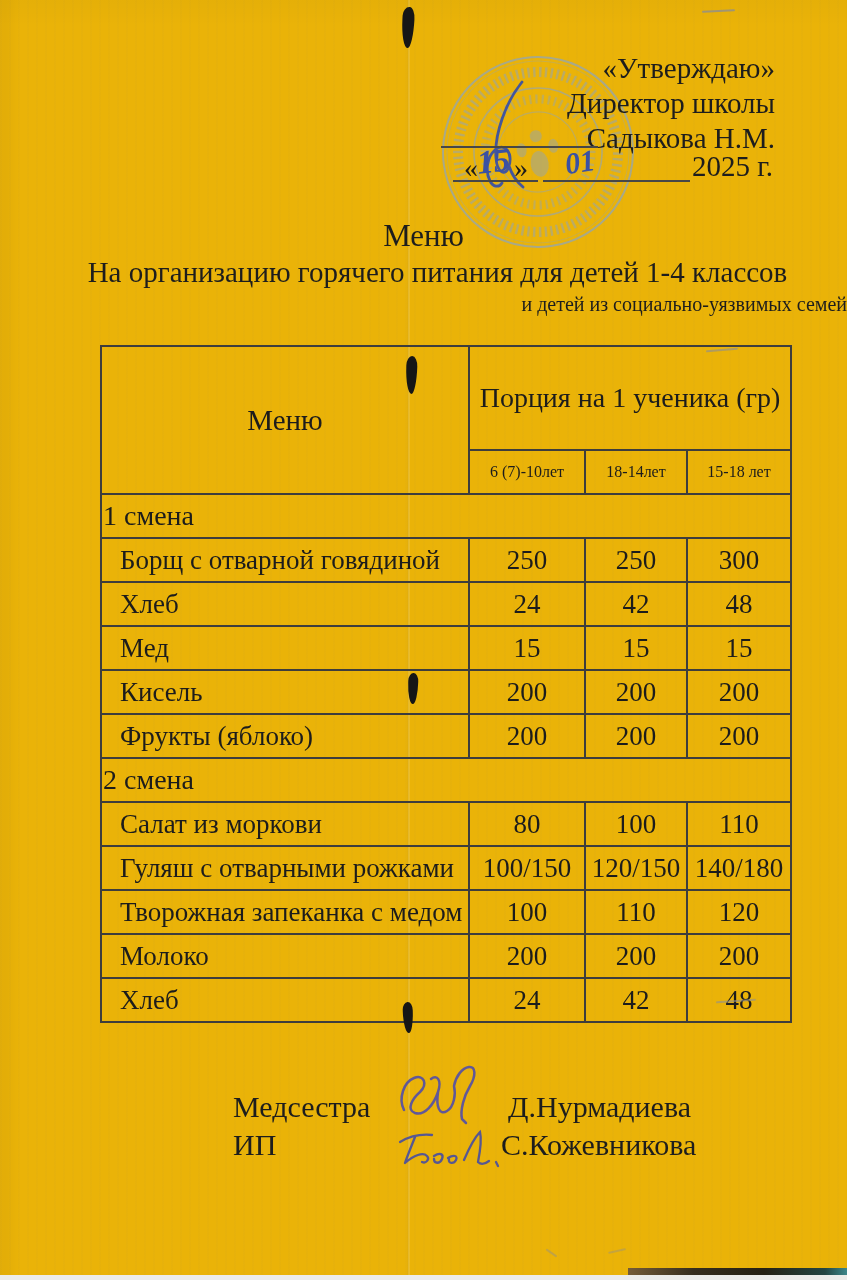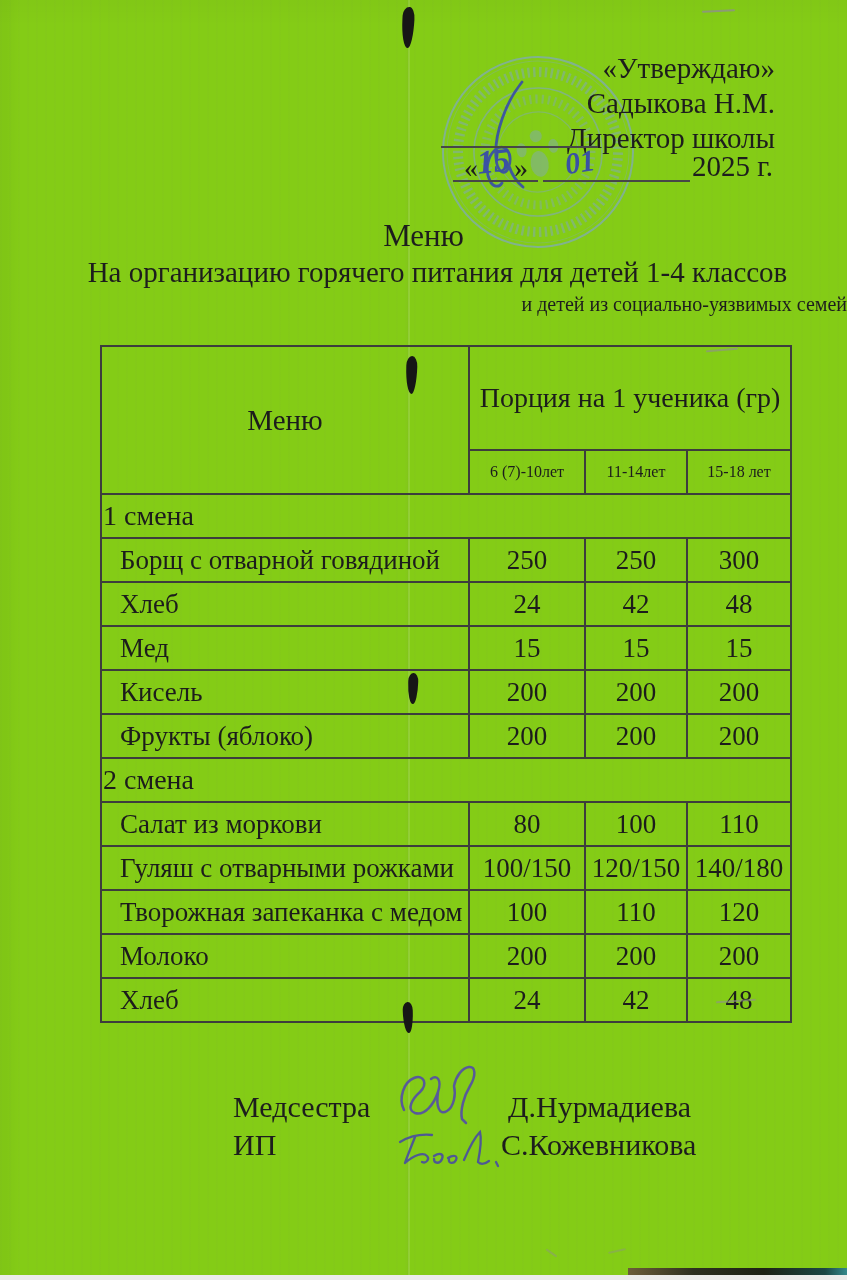--- a/index.html
+++ b/index.html
@@ -1,18 +1,18 @@
 <!DOCTYPE html>
 <html><head>
 <meta charset="utf-8">
 <style>
   html,body{margin:0;padding:0;background:#e9e9e7;}
   .page{
     position:relative;width:847px;height:1280px;overflow:hidden;
-    background:#84cc16;
+    background:#eab308;
     font-family:"Liberation Serif","DejaVu Serif",serif;
     color:#1d1d1d;
   }
   .texture{
     position:absolute;inset:0;pointer-events:none;
     background:
       repeating-linear-gradient(90deg, rgba(110,110,110,0.022) 0 2px, rgba(255,255,255,0) 2px 9px),
       linear-gradient(90deg, rgba(0,0,0,0.03) 0 6px, rgba(0,0,0,0) 20px),
       linear-gradient(180deg, rgba(0,0,0,0.018) 0 4px, rgba(0,0,0,0) 26px);
   }
@@ -104,22 +104,22 @@
       <ellipse cx="100" cy="84" rx="6" ry="6"></ellipse>
     </g>
   </svg>
 
   <svg class="abs" style="left:476px;top:76px;" width="84" height="118" viewBox="0 0 84 118">
     <path d="M46,6 C30,26 18,58 20,82 C21,97 30,101 33,90 C37,76 28,66 19,74 C11,81 9,95 14,105 C17,111 23,112 26,107 M33,90 C36,99 41,106 47,111" fill="none" stroke="#3a51a4" stroke-width="2.8" stroke-linecap="round" opacity="0.95"></path>
   </svg>
 
   <div class="approval">
     <div>«Утверждаю»</div>
+    <div>Директор школы</div>
     <div>Садыкова Н.М.</div>
-    <div>Директор школы</div>
   </div>
   <div class="sig-underline"></div>
   <span class="quote-mark" style="left:464px;top:152px;">«</span>
   <span class="hand hand-day">15</span>
   <span class="quote-mark" style="left:514px;top:152px;">»</span>
   <div class="date-line-1"></div>
   <span class="hand hand-month">01</span>
   <div class="date-line-2"></div>
   <span class="year-text">2025 г.</span>
 
@@ -134,21 +134,21 @@
         <col style="width:102px">
         <col style="width:104px">
     </colgroup>
     <thead>
       <tr style="height:100px;">
         <th class="th-menu" rowspan="2">Меню</th>
         <th class="th-portion" colspan="3">Порция на 1 ученика (гр)</th>
       </tr>
       <tr style="height:40px;">
         <th class="th-age">6 (7)-10лет</th>
-        <th class="th-age">11-14лет</th>
+        <th class="th-age">18-14лет</th>
         <th class="th-age">15-18 лет</th>
       </tr>
     </thead>
     <tbody>
         <tr>
           <td colspan="4" class="td-section">1 смена</td>
         </tr>
         <tr>
           <td class="td-name">Борщ с отварной говядиной</td>
           <td class="td-val">250</td>

